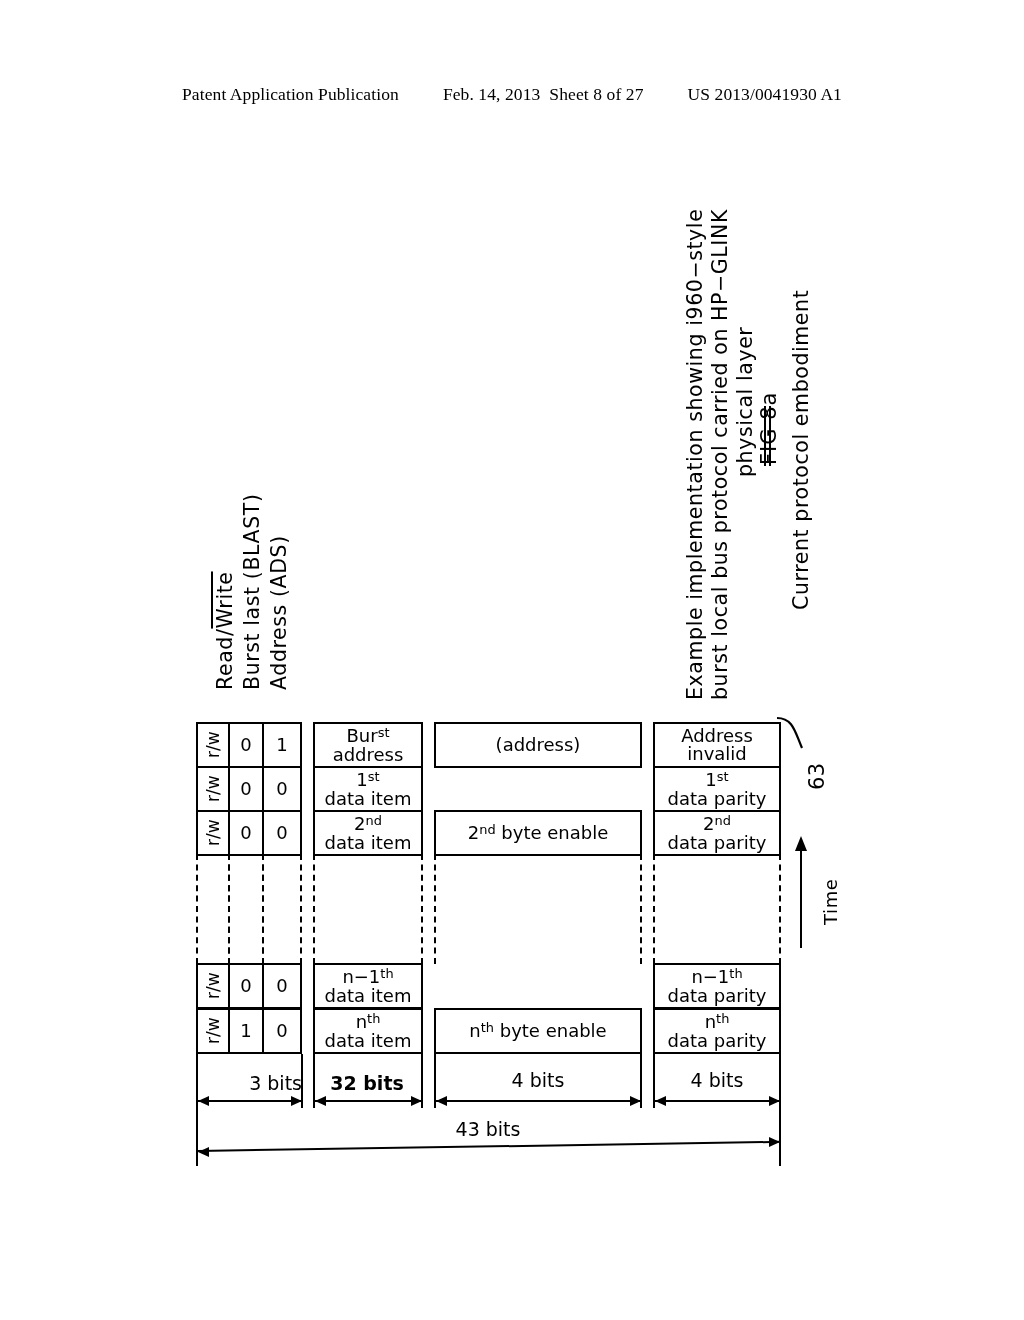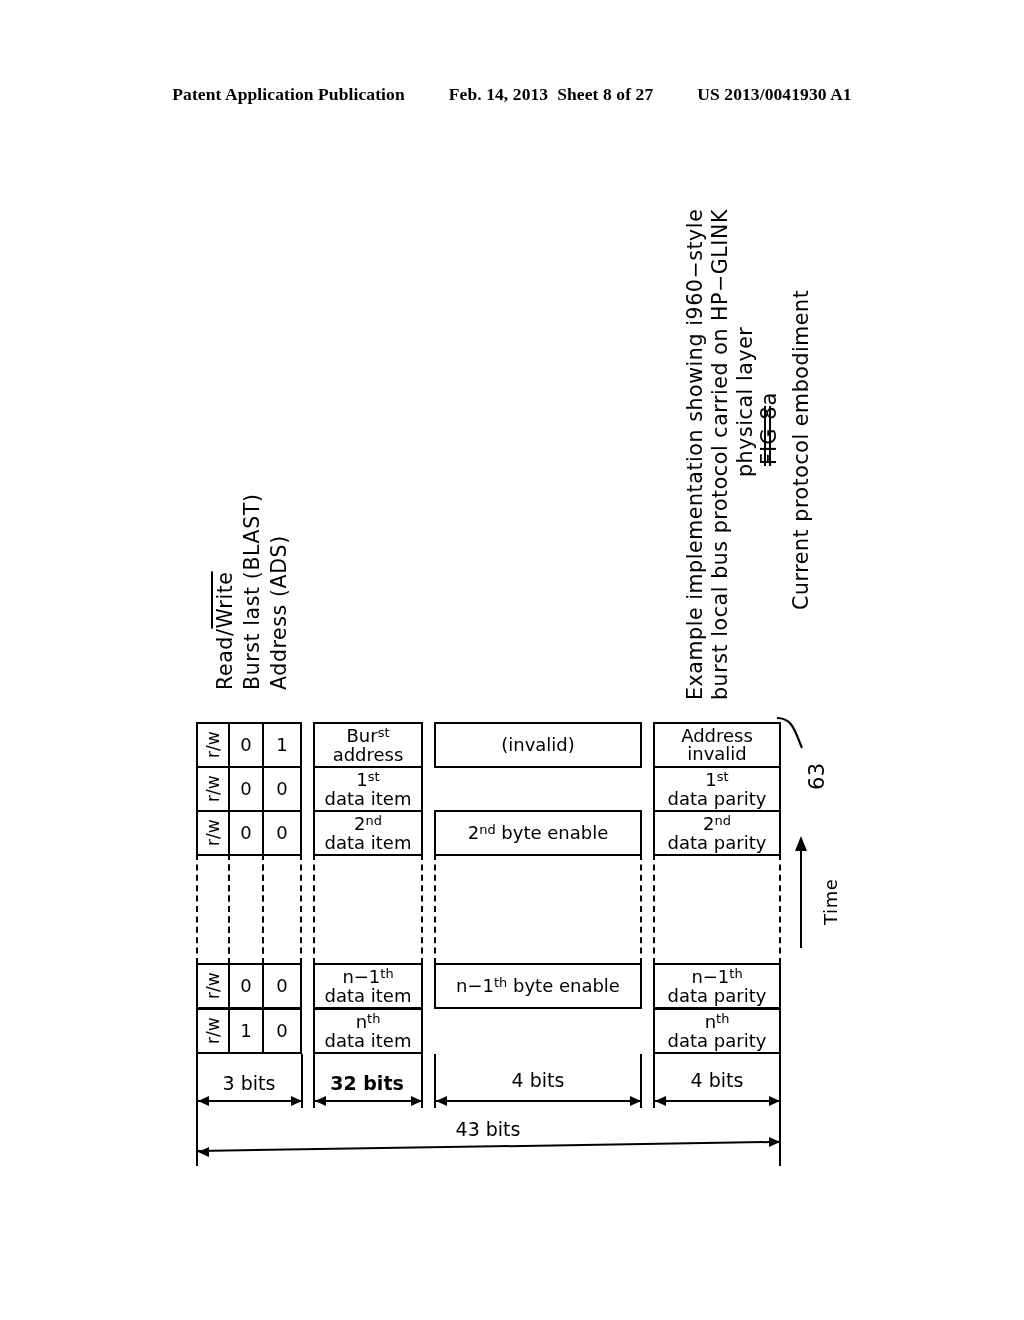--- a/index.html
+++ b/index.html
@@ -9,21 +9,21 @@
     font-family:"Liberation Sans", sans-serif;
     color:#000;
     overflow:hidden;
   }
 
   
   #patent-header{
     position:absolute; left:0; top:84px; width:1024px;
     display:flex; justify-content:center; align-items:baseline;
     font-family:"Liberation Serif", serif;
-    font-weight:bold; font-size:17.5px; letter-spacing:.1px;
+    font-weight:normal; font-size:17.5px; letter-spacing:.1px;
     white-space:pre;
   }
   #patent-header .h-pub{margin-right:44px;}
   #patent-header .h-date{margin-right:44px;}
 
   
   .rot{
     position:absolute;
     transform-origin:0 0;
     transform:rotate(-90deg);
@@ -148,21 +148,21 @@
     <span>0</span>
     </div>
   <div class="cell bitval" style="left:262px; top:722px; width:40px; height:46px;">
     <span>1</span>
     </div>
   <div class="cell two-line" style="left:313px; top:722px; width:110px; height:46px;">
     <span class="l1">Bur<sup>st</sup></span>
     <span class="l2">address</span>
     </div>
   <div class="cell" style="left:434px; top:722px; width:208px; height:46px;">
-    <span>(invalid)</span>
+    <span>(address)</span>
     </div>
   <div class="cell two-line" style="left:653px; top:722px; width:128px; height:46px;">
     <span class="l1">Address</span>
     <span class="l2">invalid</span>
     </div>
 
   <div class="cell narrow rotcell" style="left:196px; top:766px; width:34px; height:46px;">
     <span>r/w</span>
     </div>
   <div class="cell bitval" style="left:228px; top:766px; width:36px; height:46px;">
@@ -214,61 +214,61 @@
   <div class="cell bitval" style="left:228px; top:963px; width:36px; height:46px;">
     <span>0</span>
     </div>
   <div class="cell bitval" style="left:262px; top:963px; width:40px; height:46px;">
     <span>0</span>
     </div>
   <div class="cell two-line" style="left:313px; top:963px; width:110px; height:46px;">
     <span class="l1">n−1<sup>th</sup></span>
     <span class="l2">data  item</span>
     </div>
-  <div class="cell" style="left:434px; top:963px; width:208px; height:46px;">
-    <span>n−1<sup>th</sup> byte  enable</span>
-    </div>
   <div class="cell two-line" style="left:653px; top:963px; width:128px; height:46px;">
     <span class="l1">n−1<sup>th</sup></span>
     <span class="l2">data  parity</span>
     </div>
 
   <div class="cell narrow rotcell" style="left:196px; top:1008px; width:34px; height:46px;">
     <span>r/w</span>
     </div>
   <div class="cell bitval" style="left:228px; top:1008px; width:36px; height:46px;">
     <span>1</span>
     </div>
   <div class="cell bitval" style="left:262px; top:1008px; width:40px; height:46px;">
     <span>0</span>
     </div>
   <div class="cell two-line" style="left:313px; top:1008px; width:110px; height:46px;">
     <span class="l1">n<sup>th</sup></span>
     <span class="l2">data  item</span>
+    </div>
+  <div class="cell" style="left:434px; top:1008px; width:208px; height:46px;">
+    <span>n<sup>th</sup> byte  enable</span>
     </div>
   <div class="cell two-line" style="left:653px; top:1008px; width:128px; height:46px;">
     <span class="l1">n<sup>th</sup></span>
     <span class="l2">data  parity</span>
     </div>
 
   <svg id="ref-63-leader" style="position:absolute; left:775px; top:714px;" width="50" height="50" viewBox="0 0 50 50">
     <path d="M2,4 C18,4 20,18 27,34" stroke="#000" stroke-width="2.2" fill="none"></path>
   </svg>
   <div class="rot" id="ref-63-text" style="left:805px; top:790px;">63</div>
 
   <div id="time-arrow-shaft" style="left:800px; top:848px; height:100px;"></div>
   <div id="time-arrow-head" style="left:795px; top:836px;"></div>
   <div class="rot" id="time-text" style="left:820px; top:925px;">Time</div>
 
   <div class="dimtick" style="left:196px; top:1054px; height:54px;"></div>
   <div class="dimtick" style="left:301px; top:1054px; height:54px;"></div>
   <div class="dimline" style="left:198px; top:1100px; width:104px;"></div>
   <div class="arrowL" style="left:198px; top:1096px;"></div>
   <div class="arrowR" style="left:291px; top:1096px;"></div>
-  <div class="dimtext" style="left:196px; top:1072px; width:106px;">3  bits</div>
+  <div class="dimtext" style="left:196px; top:1072px; width:106px;text-align:right;">3  bits</div>
 
   <div class="dimtick" style="left:313px; top:1054px; height:54px;"></div>
   <div class="dimtick" style="left:421px; top:1054px; height:54px;"></div>
   <div class="dimline" style="left:315px; top:1100px; width:107px;"></div>
   <div class="arrowL" style="left:315px; top:1096px;"></div>
   <div class="arrowR" style="left:411px; top:1096px;"></div>
   <div class="dimtext" style="left:312px; top:1072px; width:110px;font-weight:bold;">32  bits</div>
 
   <div class="dimtick" style="left:434px; top:1054px; height:54px;"></div>
   <div class="dimtick" style="left:640px; top:1054px; height:54px;"></div>

